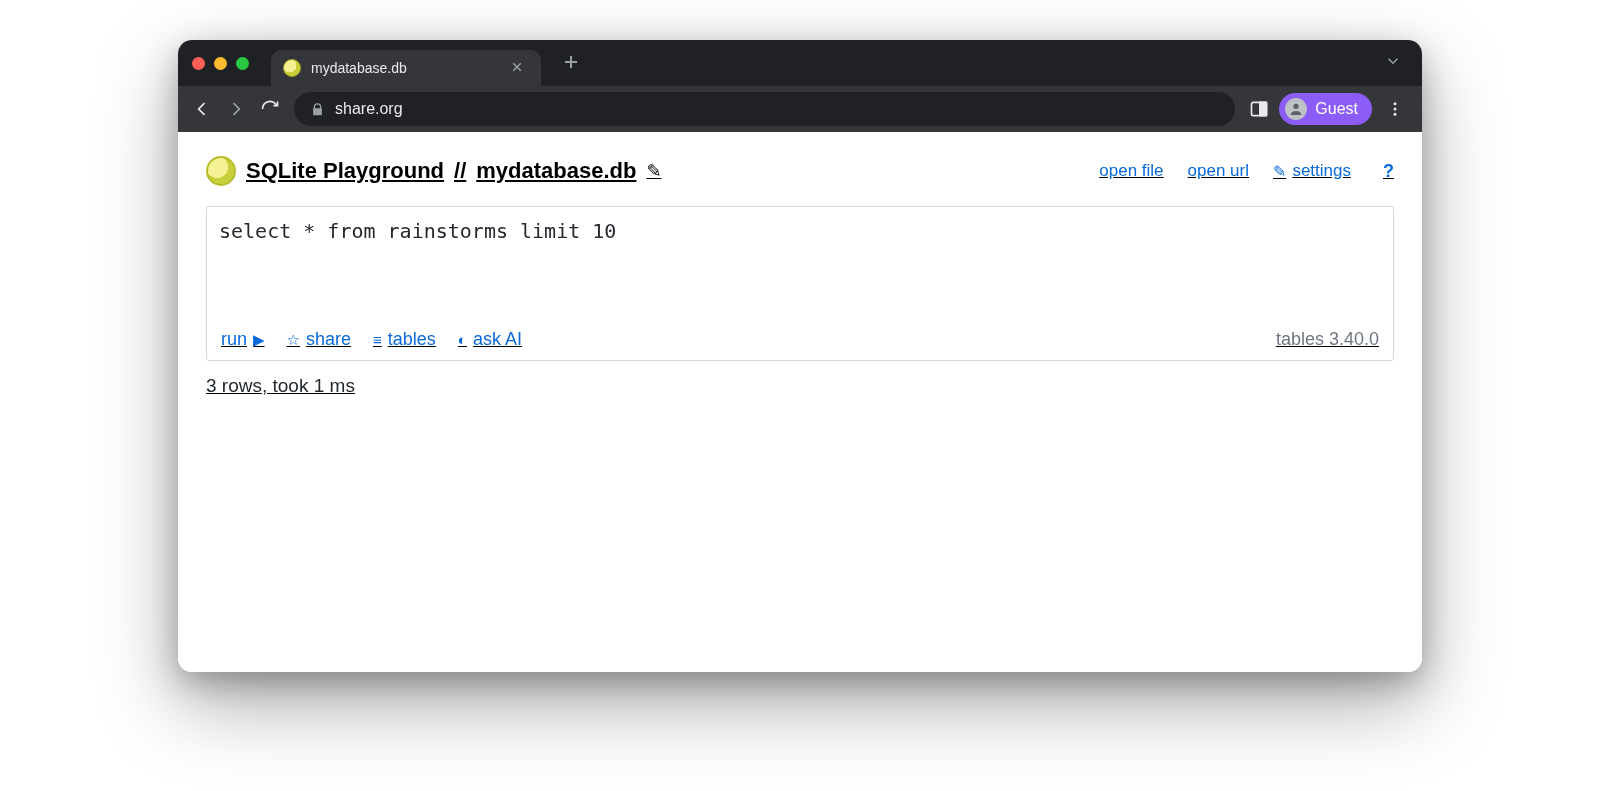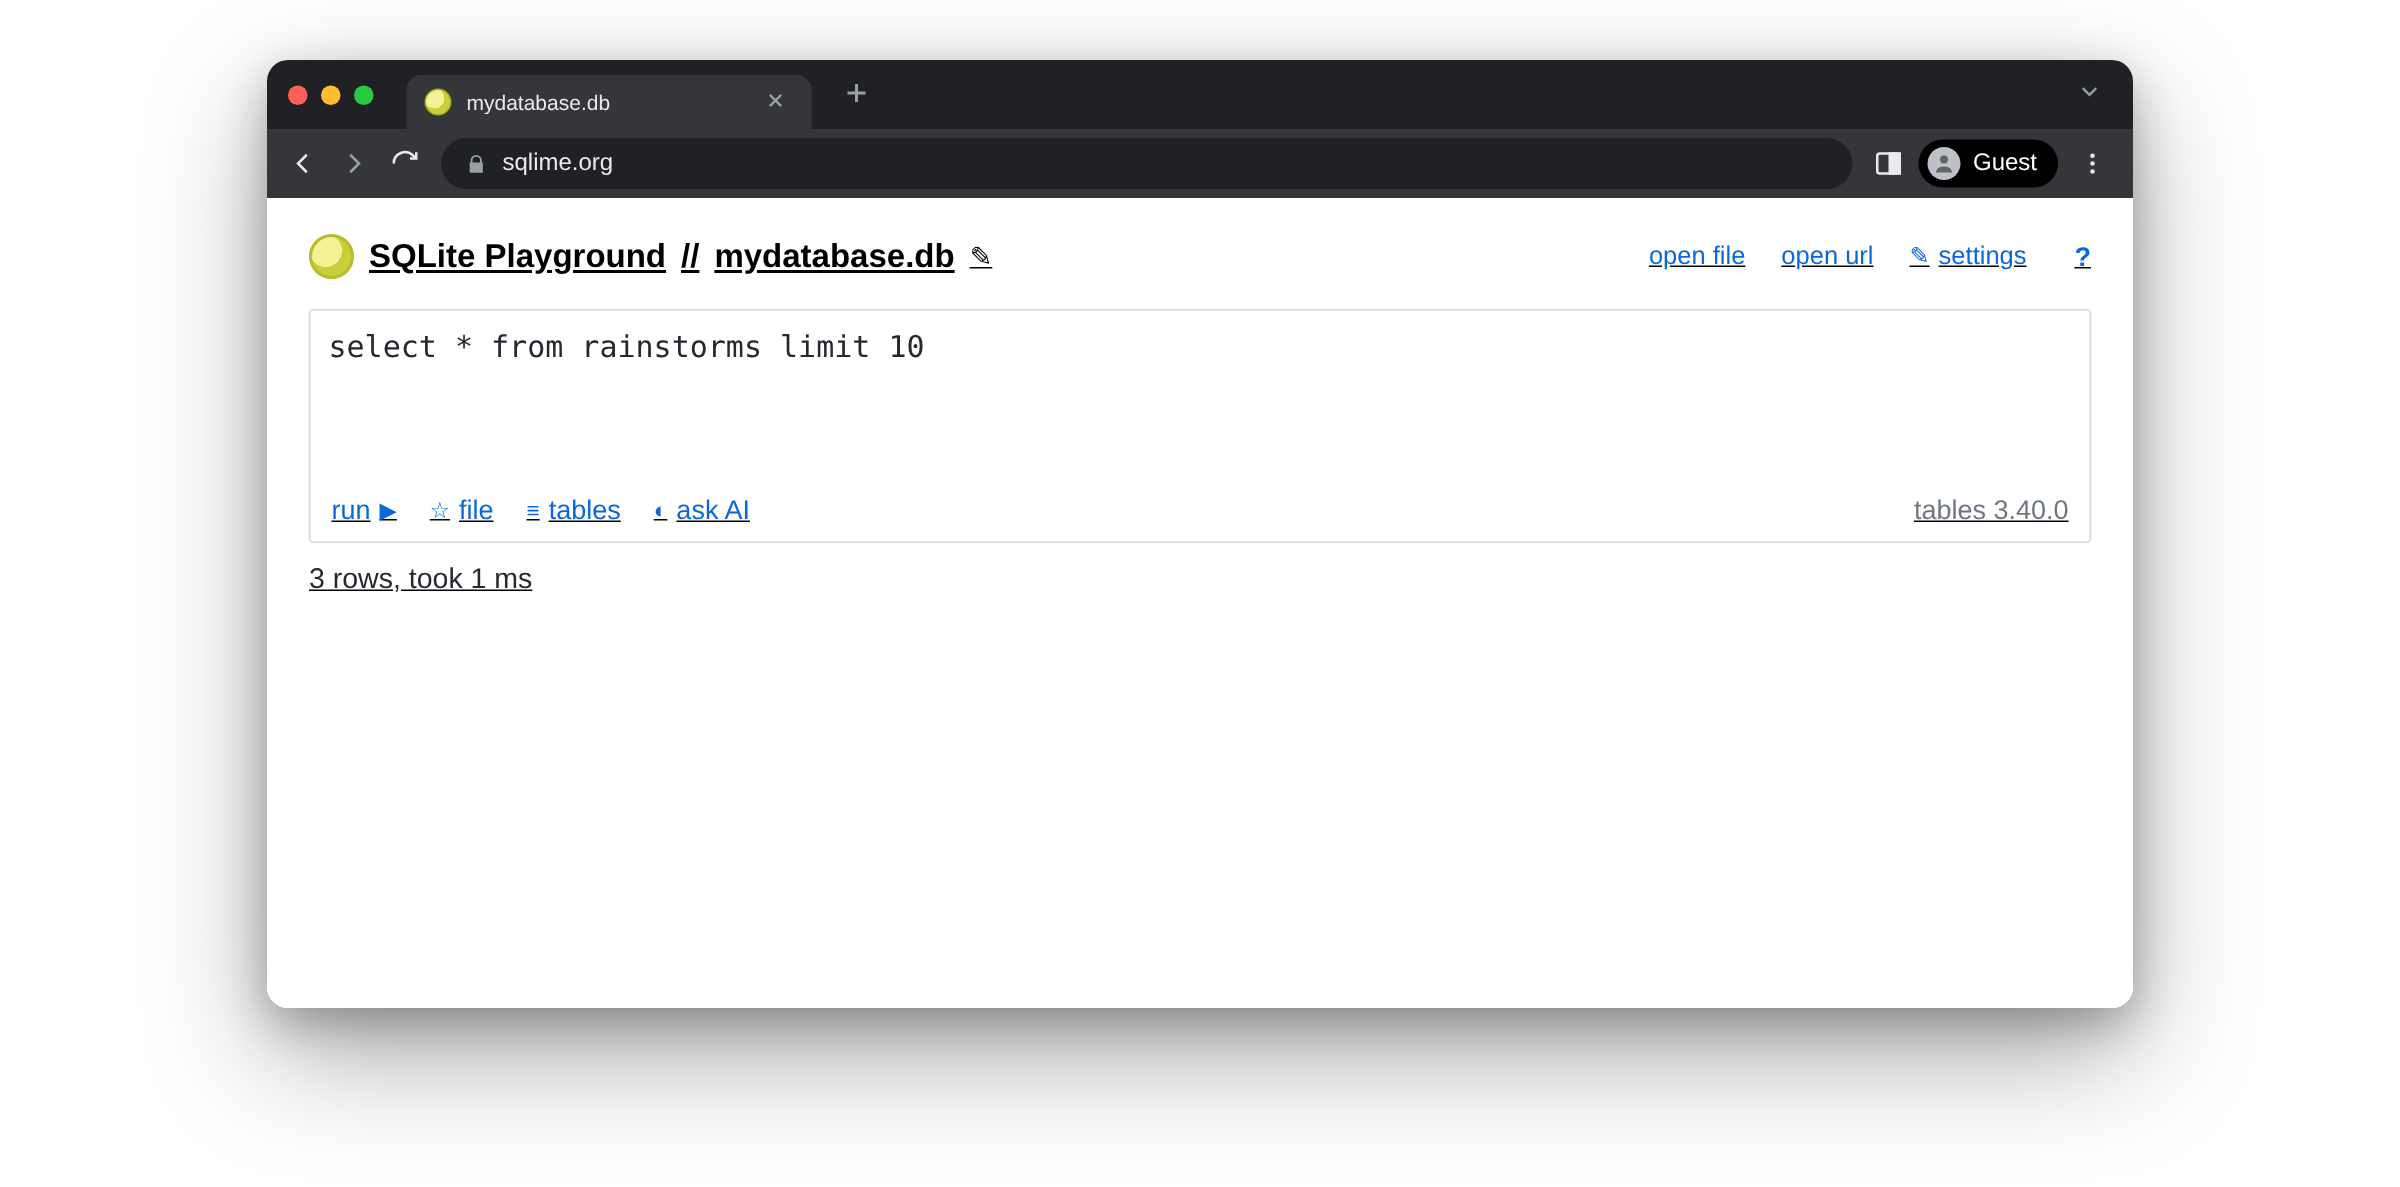--- a/index.html
+++ b/index.html
@@ -129,21 +129,21 @@
     font-size: 16px;
     color: var(--chrome-text);
   }
   .right-icons {
     display: flex; align-items: center; gap: 10px;
   }
   .panel-icon { color: var(--chrome-text); display:flex; }
   .panel-icon svg { width: 20px; height: 20px; }
   .profile-chip {
     display: flex; align-items: center;
-    background: #000000;
+    background: #8b5cf6;
     border-radius: 18px;
     height: 32px;
     padding: 0 14px 0 6px;
     gap: 8px;
     color: #fff;
   }
   .avatar {
     width: 22px; height: 22px; border-radius: 50%;
     background: #bdc1c6;
     display:flex; align-items:center; justify-content:center;
@@ -312,21 +312,21 @@
             <path d="M21 3v5h-5"></path>
           </svg>
       </span>
 
       <div class="omnibox">
         <span class="lock">
           <svg viewBox="0 0 24 24" fill="currentColor">
               <path d="M6 10V8a6 6 0 1 1 12 0v2h1v11H5V10h1zm2 0h8V8a4 4 0 1 0-8 0v2z"></path>
             </svg>
         </span>
-        <span class="url">sqlime.org</span>
+        <span class="url">share.org</span>
       </div>
 
       <div class="right-icons">
         <span class="panel-icon">
           <svg viewBox="0 0 24 24" fill="none" stroke="currentColor" stroke-width="2">
               <rect x="3" y="4" width="18" height="16" rx="2"></rect>
               <rect x="13" y="4" width="8" height="16" fill="currentColor"></rect>
             </svg>
         </span>
         <div class="profile-chip">
@@ -378,21 +378,21 @@
     <div class="editor">
       <textarea class="editor-text" spellcheck="false" style="">select * from rainstorms limit 10</textarea>
       <div class="editor-toolbar">
         <div class="editor-actions">
           <a class="action">
               <span>run</span> 
               <span class="ico">▶</span>
             </a>
           <a class="action">
               <span class="ico">☆</span> 
-              <span>file</span>
+              <span>share</span>
             </a>
           <a class="action">
               <span class="ico">≡</span> 
               <span>tables</span>
             </a>
           <a class="action">
               <span class="ico">◐</span> 
               <span>ask AI</span>
             </a>
         </div>

